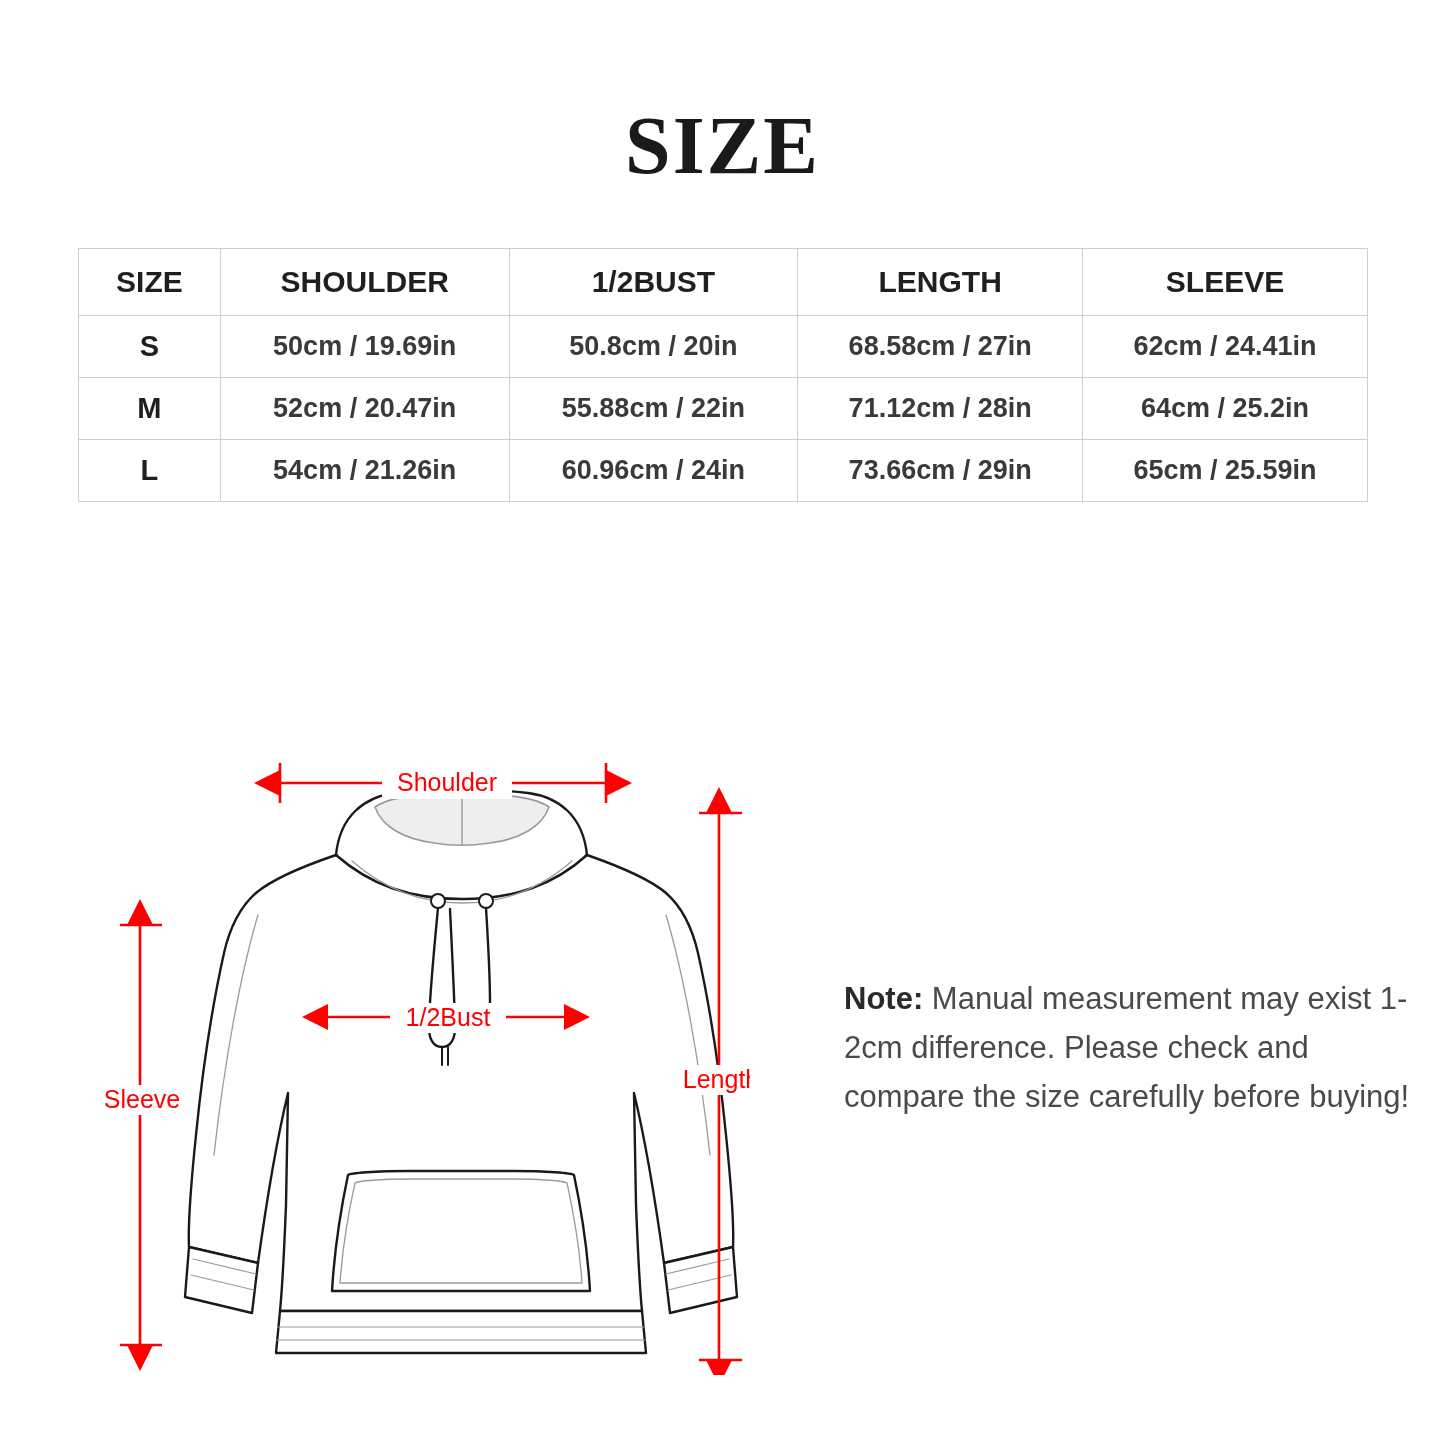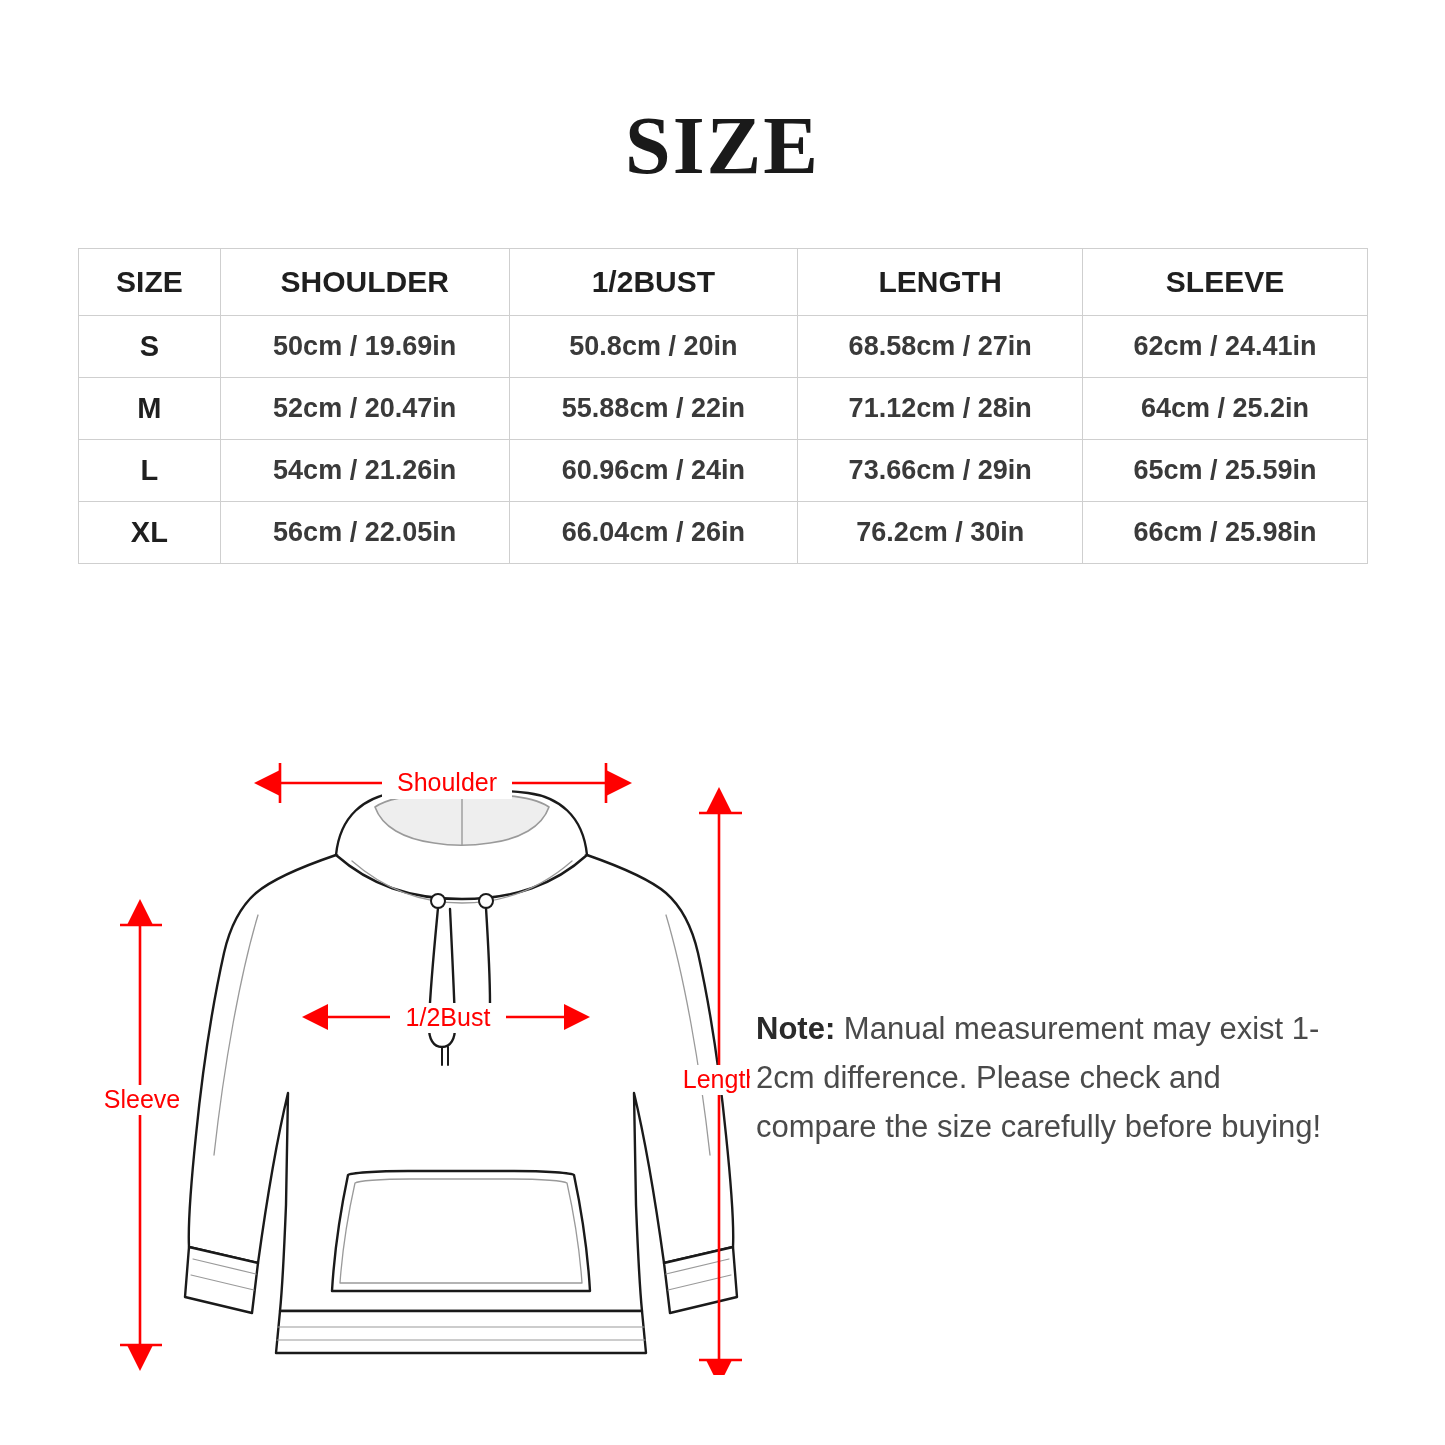--- a/index.html
+++ b/index.html
@@ -74,27 +74,26 @@
     left: 90px;
     top: 735px;
     width: 660px;
     height: 640px;
   }
   .diagram svg { display: block; }
 
   
   .note {
     position: absolute;
-    left: 756px;
+    left: 844px;
     top: 975px;
     width: 570px;
     font-size: 31px;
     line-height: 1.58;
     color: #4a4a4a;
-    margin-top: 30px;
   }
   .note b {
     color: #2a2a2a;
     font-weight: bold;
   }
 </style>
 </head>
 <body>
 
 <div class="title">SIZE</div>
@@ -131,27 +130,20 @@
         <td>55.88cm / 22in</td>
         <td>71.12cm / 28in</td>
         <td>64cm / 25.2in</td>
       </tr>
       <tr>
         <td class="size-col">L</td>
         <td>54cm / 21.26in</td>
         <td>60.96cm / 24in</td>
         <td>73.66cm / 29in</td>
         <td>65cm / 25.59in</td>
-      </tr>
-      <tr>
-        <td class="size-col">XL</td>
-        <td>56cm / 22.05in</td>
-        <td>66.04cm / 26in</td>
-        <td>76.2cm / 30in</td>
-        <td>66cm / 25.98in</td>
       </tr>
     </tbody>
   </table>
 </div>
 
 <div class="diagram">
   <svg width="660" height="640" viewBox="0 0 660 640" xmlns="http://www.w3.org/2000/svg">
     <defs>
       <marker id="arrL" markerWidth="12" markerHeight="12" refX="10" refY="5" orient="auto">
         <path d="M10,0 L0,5 L10,10 Z" fill="#ff0000"></path>

